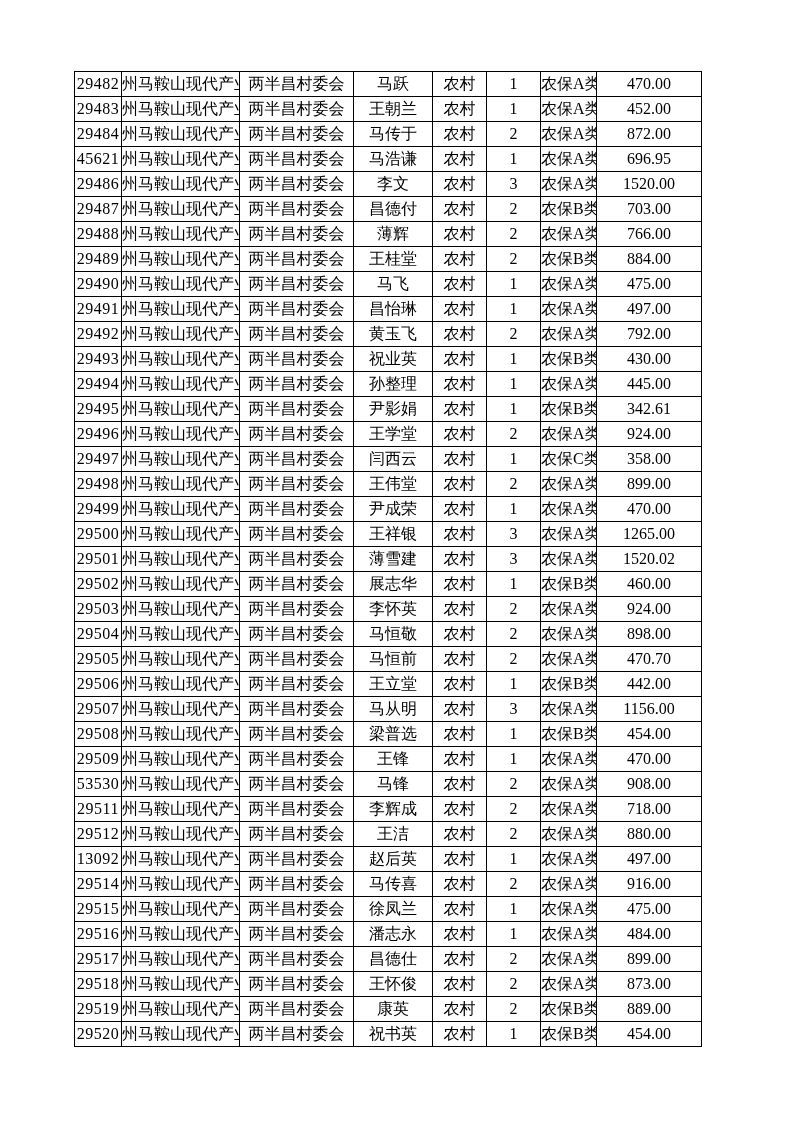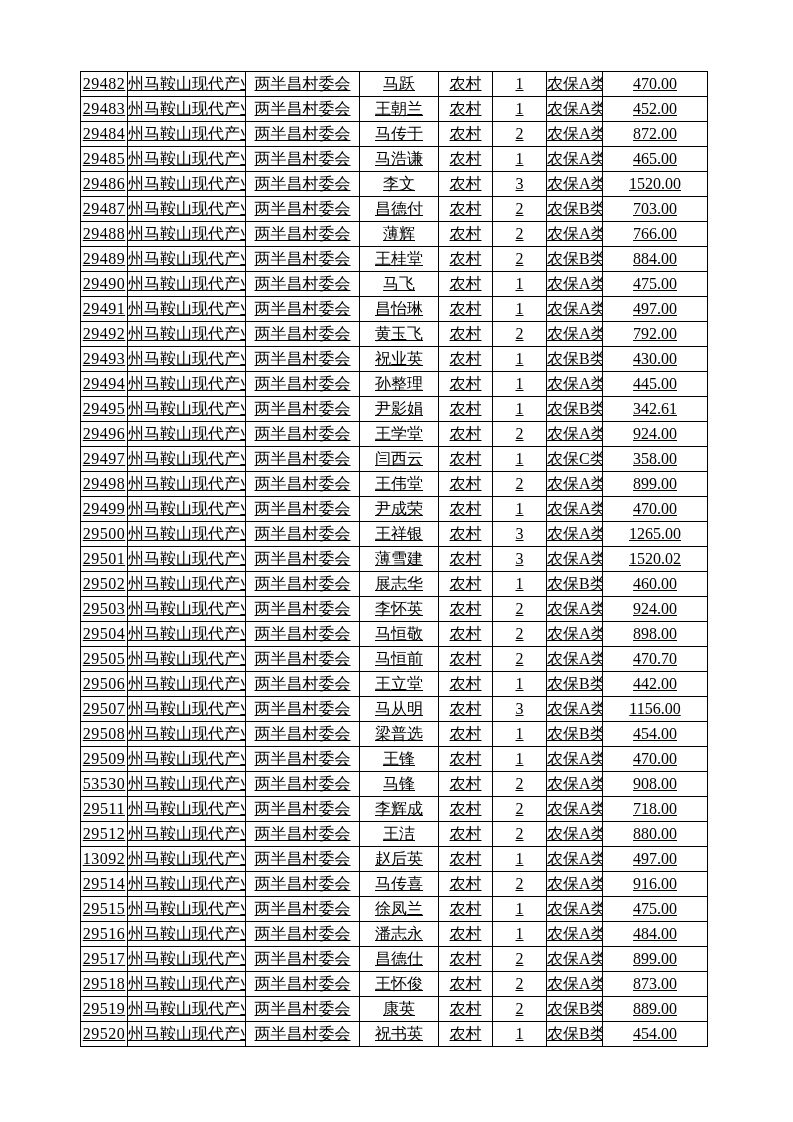--- a/index.html
+++ b/index.html
@@ -9,23 +9,22 @@
   body {
     width: 793px;
     height: 1122px;
     background: #ffffff;
     position: relative;
     font-family: "Liberation Serif", "DejaVu Serif", serif;
     color: #000000;
   }
   .sheet {
     position: absolute;
-    left: 80px;
+    left: 74px;
     top: 71px;
-    text-decoration: underline;
   }
   table.roster {
     border-collapse: collapse;
     table-layout: fixed;
     width: 627px;
     border: 1px solid #000000;
   }
   table.roster td {
     border: 1px solid #000000;
     height: 24px;
@@ -104,28 +103,28 @@
           <td class="col-id">29484</td>
           <td class="col-park">州马鞍山现代产业园</td>
           <td class="col-village">两半昌村委会</td>
           <td class="col-name">马传于</td>
           <td class="col-residence">农村</td>
           <td class="col-persons">2</td>
           <td class="col-category">农保A类</td>
           <td class="col-amount">872.00</td>
         </tr>
         <tr>
-          <td class="col-id">29485</td>
+          <td class="col-id">45621</td>
           <td class="col-park">州马鞍山现代产业园</td>
           <td class="col-village">两半昌村委会</td>
           <td class="col-name">马浩谦</td>
           <td class="col-residence">农村</td>
           <td class="col-persons">1</td>
           <td class="col-category">农保A类</td>
-          <td class="col-amount">465.00</td>
+          <td class="col-amount">696.95</td>
         </tr>
         <tr>
           <td class="col-id">29486</td>
           <td class="col-park">州马鞍山现代产业园</td>
           <td class="col-village">两半昌村委会</td>
           <td class="col-name">李文</td>
           <td class="col-residence">农村</td>
           <td class="col-persons">3</td>
           <td class="col-category">农保A类</td>
           <td class="col-amount">1520.00</td>

